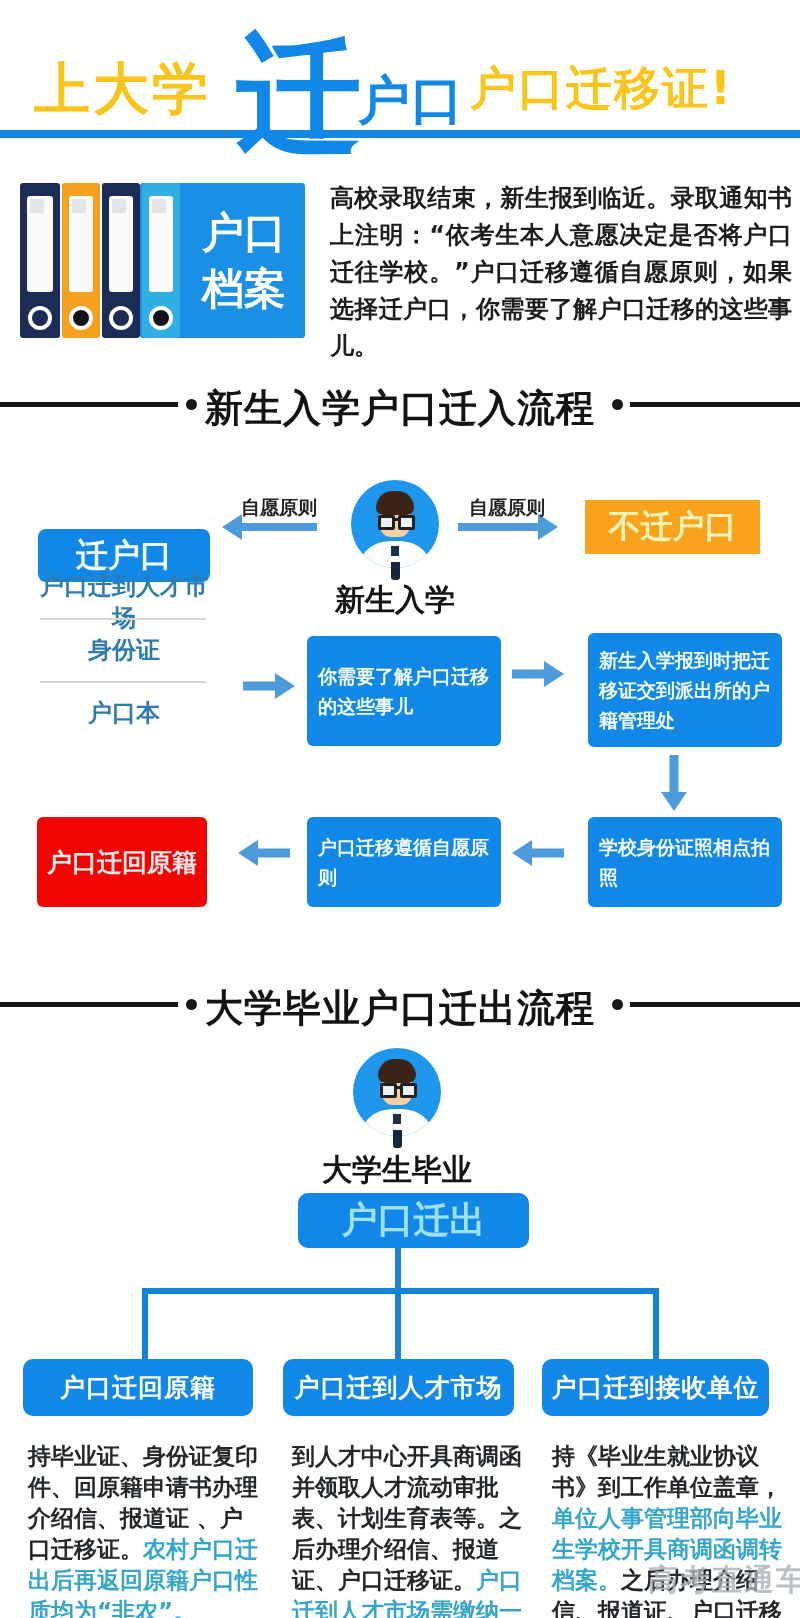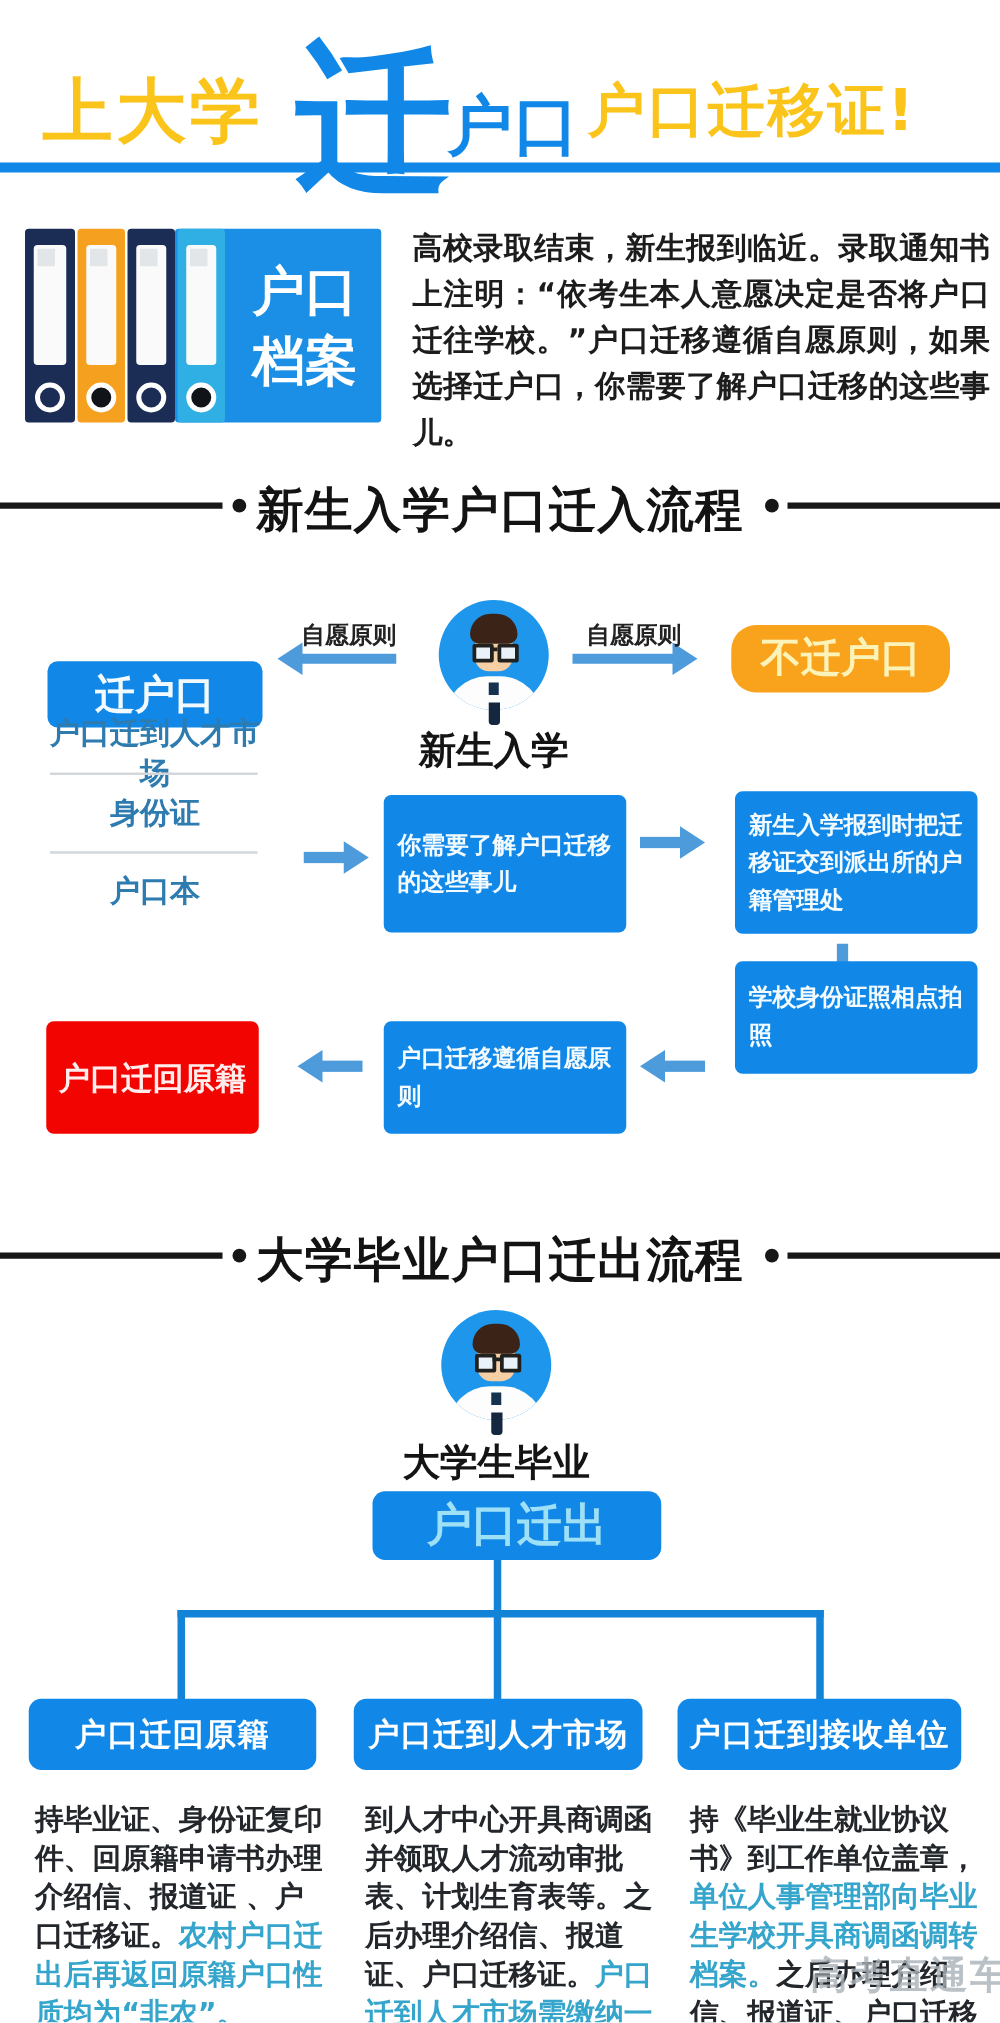--- a/index.html
+++ b/index.html
@@ -38,21 +38,21 @@
     color:#1c1c1c;font-weight:600;text-align:justify;}
 
   
   .h-line{height:5px;background:#171717;}
   .h-dot{width:11px;height:11px;border-radius:50%;background:#171717;}
   .h-text{left:0;width:800px;text-align:center;font-size:38px;font-weight:900;color:#131313;letter-spacing:1px;}
 
   
   .btn{display:flex;align-items:center;justify-content:center;font-weight:900;}
   .btn-blue{background:#1188E8;border-radius:8px;color:#F2FAFF;}
-  .btn-orange{background:#F9A21B;border-radius:20px;color:#FCF3B9;}
+  .btn-orange{background:#F9A21B;border-radius:0;color:#FCF3B9;}
   .fbox{background:#1188E8;border-radius:6px;color:#F4FBFF;font-weight:600;
     display:flex;flex-direction:column;justify-content:center;padding:0 11px;
     font-size:19px;line-height:30px;text-align:left;}
   .rbox{background:#F20500;border-radius:6px;color:#FFECEC;font-weight:800;
     display:flex;align-items:center;justify-content:center;font-size:25px;}
   .branch-box{background:#1188E8;border-radius:10px;color:#ffffff;font-weight:900;
     display:flex;align-items:center;justify-content:center;font-size:25px;letter-spacing:1px;}
 
   
   .arr{position:absolute;}
@@ -196,21 +196,21 @@
   <div class="abs rbox" style="left:37px;top:817px;width:170px;height:90px;">户口迁回原籍</div>
   <div class="arr arr-l" style="left:238px;top:839px;width:52px;height:27px;">
     <div class="shaft" style="height:9px;"></div>
       <div class="head"></div>
   </div>
   <div class="abs fbox" style="left:307px;top:817px;width:172px;height:90px;">户口迁移遵循自愿原则</div>
   <div class="arr arr-l" style="left:512px;top:839px;width:52px;height:27px;">
     <div class="shaft" style="height:9px;"></div>
       <div class="head"></div>
   </div>
-  <div class="abs fbox" style="left:588px;top:769px;width:172px;height:90px;font-family:Liberation Mono, monospace;">学校身份证照相点拍照</div>
+  <div class="abs fbox" style="left:588px;top:817px;width:172px;height:90px;">学校身份证照相点拍照</div>
 
   <div class="abs h-line" style="left:0;top:1002px;width:178px;"></div>
   <div class="abs h-dot" style="left:186px;top:999px;"></div>
   <div class="abs h-text" style="top:983px;">大学毕业户口迁出流程</div>
   <div class="abs h-dot" style="left:612px;top:999px;"></div>
   <div class="abs h-line" style="left:630px;top:1002px;width:170px;"></div>
 
   <div class="abs avatar" style="left:353px;top:1048px;">
     <div class="circ">
       <div class="shirt"></div>

